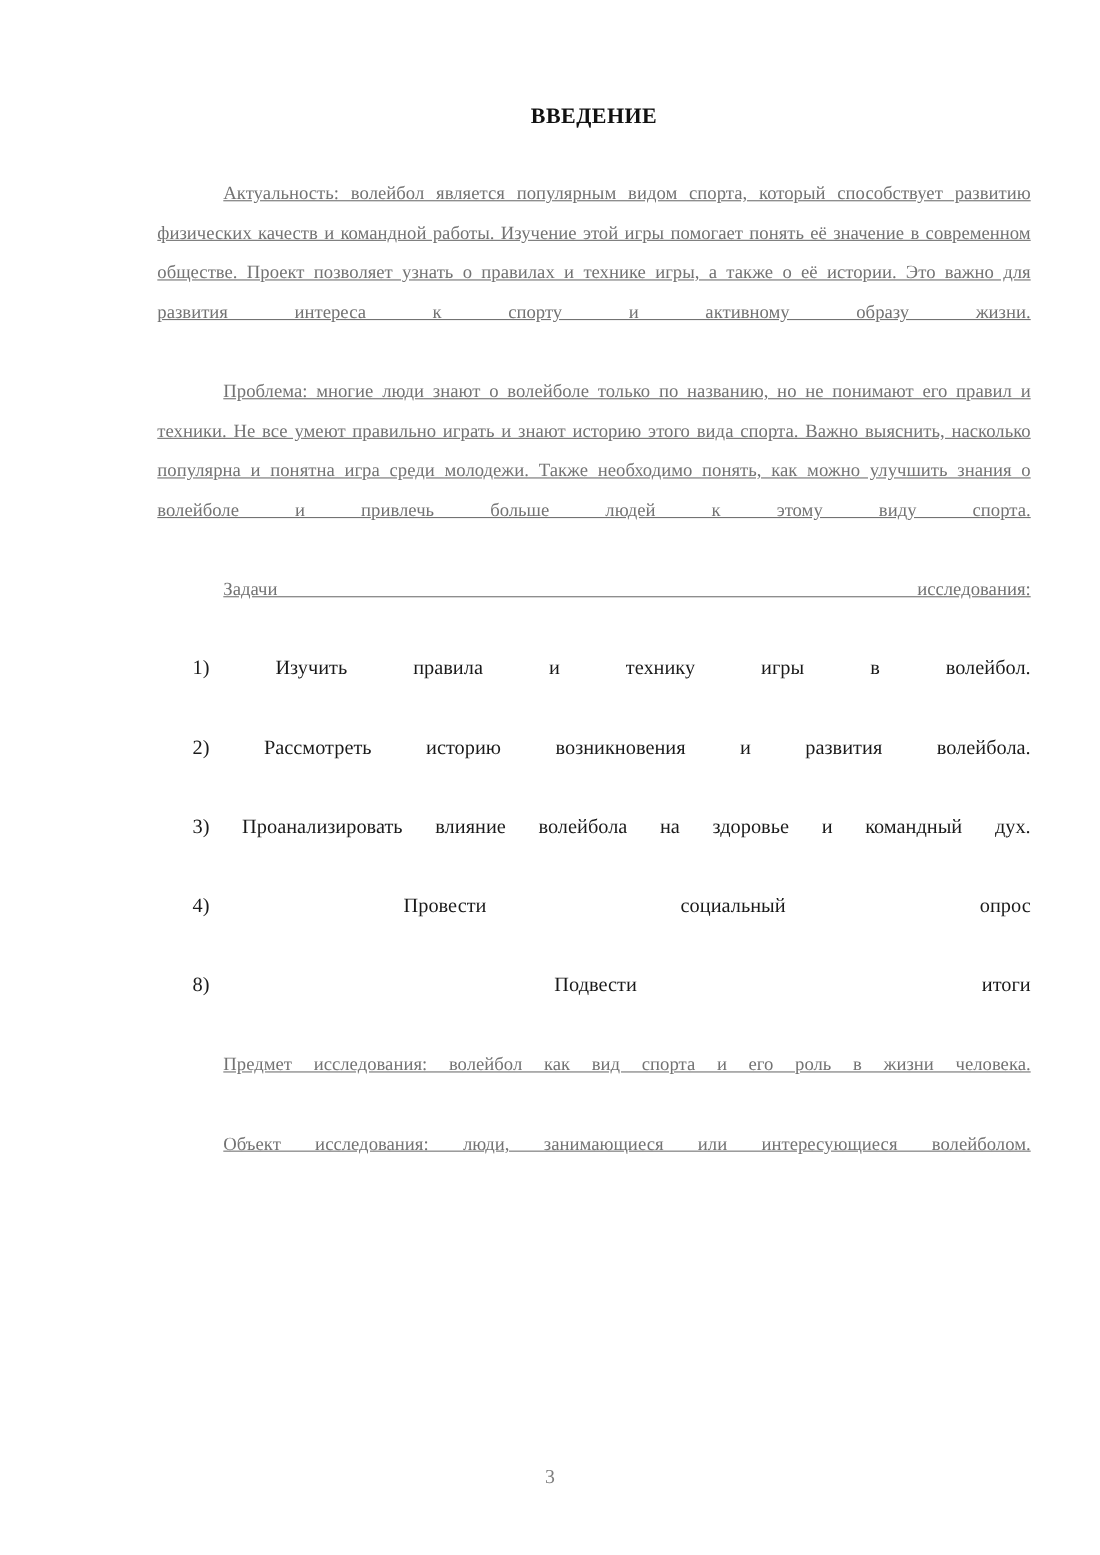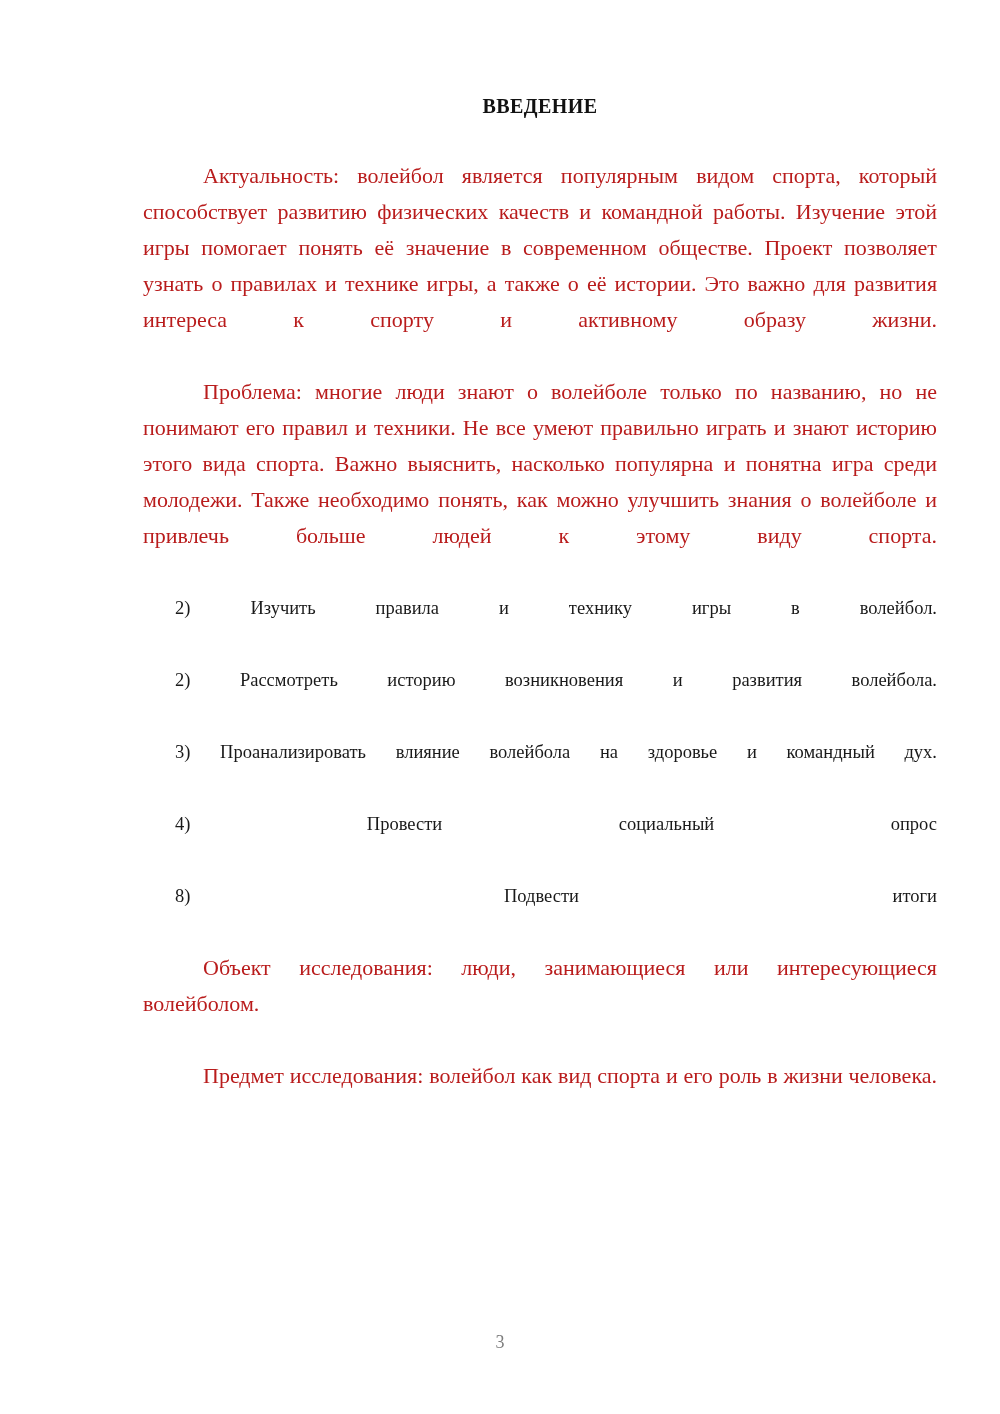--- a/index.html
+++ b/index.html
@@ -31,28 +31,29 @@
     font-size: 20px;
     font-weight: bold;
     text-align: center;
     letter-spacing: 0.4px;
     line-height: 36px;
     margin: 0 0 34px 0;
     color: #111111;
   }
 
   .para {
-    font-size: 22px;
+    font-size: 17px;
     line-height: 36px;
     text-align: justify;
     text-justify: inter-word;
     text-indent: 60px;
     margin: 0;
     hyphens: none;
-    color: #b91c1c;
+    color: #737373;
+    text-decoration: underline;
   }
 
   .list-item {
     font-size: 18.5px;
     line-height: 36px;
     text-align: justify;
     text-justify: inter-word;
     text-indent: 32px;
     margin: 0;
     color: #1a1a1a;
@@ -85,33 +86,34 @@
 
   <div class="content">
 
     <h1 class="doc-title" id="title-el">ВВЕДЕНИЕ</h1>
 
     <p class="para">Актуальность: волейбол является популярным видом спорта, который способствует развитию физических качеств и командной работы. Изучение этой игры помогает понять её значение в современном обществе. Проект позволяет узнать о правилах и технике игры, а также о её истории. Это важно для развития интереса к спорту и активному образу жизни.</p>
 
     <p class="para">Проблема: многие люди знают о волейболе только по названию, но не понимают его правил и техники. Не все умеют правильно играть и знают историю этого вида спорта. Важно выяснить, насколько популярна и понятна игра среди молодежи. Также необходимо понять, как можно улучшить знания о волейболе и привлечь больше людей к этому виду спорта.</p>
 
 
+    <p class="para">Задачи исследования:</p>
 
-    <p class="list-item">2) Изучить правила и технику игры в волейбол.</p>
+    <p class="list-item">1) Изучить правила и технику игры в волейбол.</p>
 
     <p class="list-item">2) Рассмотреть историю возникновения и развития волейбола.</p>
 
     <p class="list-item">3) Проанализировать влияние волейбола на здоровье и командный дух.</p>
 
     <p class="list-item">4) Провести социальный опрос</p>
 
     <p class="list-item">8) Подвести итоги</p>
 
+    <p class="para">Предмет исследования: волейбол как вид спорта и его роль в жизни человека.</p>
+
     <p class="para">Объект исследования: люди, занимающиеся или интересующиеся волейболом.</p>
-
-    <p class="para">Предмет исследования: волейбол как вид спорта и его роль в жизни человека.</p>
 
 
   </div>
 
   <div class="page-number">3</div>
 
 </div>
 
 </body></html>

